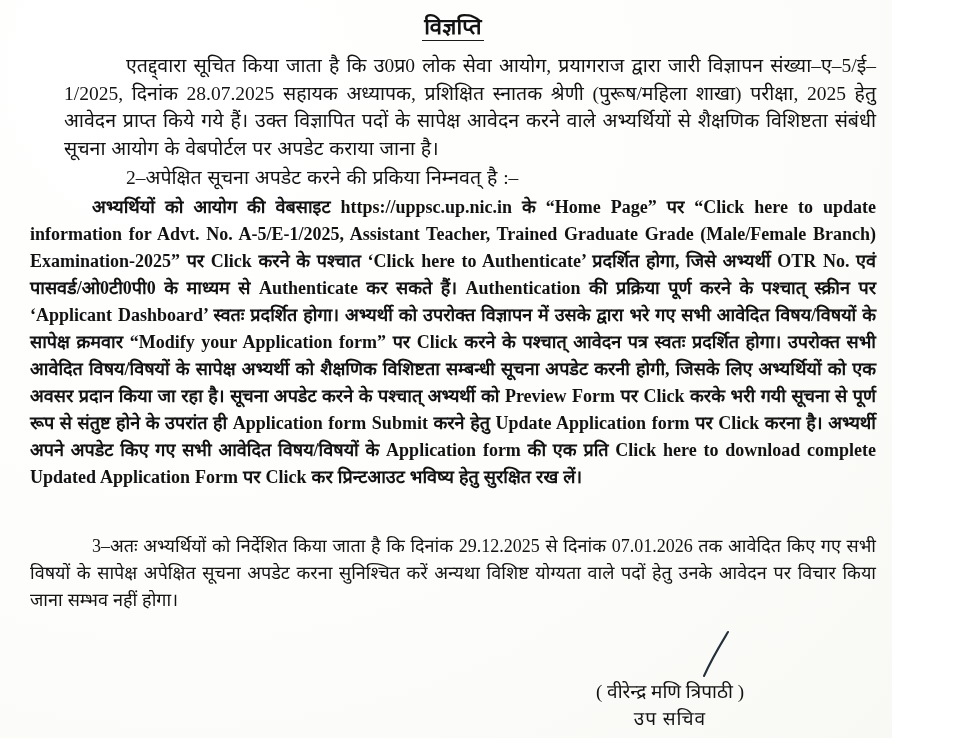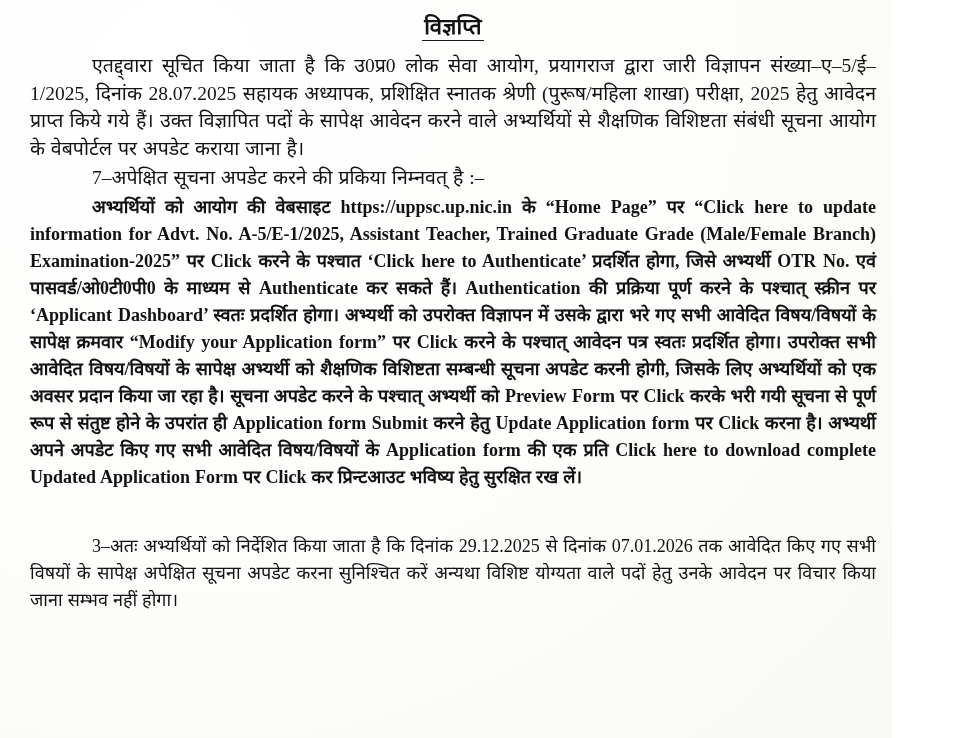--- a/index.html
+++ b/index.html
@@ -46,21 +46,21 @@
     margin: 0 0 2px 0;
     font-size: 19.5px;
     line-height: 27.5px;
     word-spacing: 1px;
   }
   .para.indent {
     text-indent: 62px;
   }
 
   
-  .block-a .para { font-size: 19.5px; line-height: 27.5px; }
+  .block-a .para { font-size: 19.5px; line-height: 27.5px; margin-left: 34px; }
 
   
   .block-b .para {
     font-size: 18px;
     line-height: 27px;
     word-spacing: 0.5px;
     font-weight: bold;
   }
 
   .block-c .para {
@@ -102,25 +102,34 @@
 
 <div class="page">
 
   <div class="doc-title">
     <span>विज्ञप्ति</span>
   </div>
 
   <div class="block-a">
     <p class="para indent">एतद्द्वारा सूचित किया जाता है कि उ0प्र0 लोक सेवा आयोग, प्रयागराज द्वारा जारी विज्ञापन संख्या–ए–5/ई–1/2025, दिनांक 28.07.2025 सहायक अध्यापक, प्रशिक्षित स्नातक श्रेणी (पुरूष/महिला शाखा) परीक्षा, 2025 हेतु आवेदन प्राप्त किये गये हैं। उक्त विज्ञापित पदों के सापेक्ष आवेदन करने वाले अभ्यर्थियों से शैक्षणिक विशिष्टता संबंधी सूचना आयोग के वेबपोर्टल पर अपडेट कराया जाना है।</p>
 
-    <p class="para indent">7–अपेक्षित सूचना अपडेट करने की प्रकिया निम्नवत् है :–</p>
+    <p class="para indent">2–अपेक्षित सूचना अपडेट करने की प्रकिया निम्नवत् है :–</p>
   </div>
 
   <div class="block-b">
     <p class="para indent">अभ्यर्थियों को आयोग की वेबसाइट https://uppsc.up.nic.in के “Home Page” पर “Click here to update information for Advt. No. A-5/E-1/2025, Assistant Teacher, Trained Graduate Grade (Male/Female Branch) Examination-2025” पर Click करने के पश्चात ‘Click here to Authenticate’ प्रदर्शित होगा, जिसे अभ्यर्थी OTR No. एवं पासवर्ड/ओ0टी0पी0 के माध्यम से Authenticate कर सकते हैं। Authentication की प्रक्रिया पूर्ण करने के पश्चात् स्क्रीन पर ‘Applicant Dashboard’ स्वतः प्रदर्शित होगा। अभ्यर्थी को उपरोक्त विज्ञापन में उसके द्वारा भरे गए सभी आवेदित विषय/विषयों के सापेक्ष क्रमवार “Modify your Application form” पर Click करने के पश्चात् आवेदन पत्र स्वतः प्रदर्शित होगा। उपरोक्त सभी आवेदित विषय/विषयों के सापेक्ष अभ्यर्थी को शैक्षणिक विशिष्टता सम्बन्धी सूचना अपडेट करनी होगी, जिसके लिए अभ्यर्थियों को एक अवसर प्रदान किया जा रहा है। सूचना अपडेट करने के पश्चात् अभ्यर्थी को Preview Form पर Click करके भरी गयी सूचना से पूर्ण रूप से संतुष्ट होने के उपरांत ही Application form Submit करने हेतु Update Application form पर Click करना है। अभ्यर्थी अपने अपडेट किए गए सभी आवेदित विषय/विषयों के Application form की एक प्रति Click here to download complete Updated Application Form पर Click कर प्रिन्टआउट भविष्य हेतु सुरक्षित रख लें।</p>
   </div>
 
   <div class="block-c">
     <p class="para indent">3–अतः अभ्यर्थियों को निर्देशित किया जाता है कि दिनांक 29.12.2025 से दिनांक 07.01.2026 तक आवेदित किए गए सभी विषयों के सापेक्ष अपेक्षित सूचना अपडेट करना सुनिश्चित करें अन्यथा विशिष्ट योग्यता वाले पदों हेतु उनके आवेदन पर विचार किया जाना सम्भव नहीं होगा।</p>
   </div>
 
+  <div class="signature-block">
+    <div class="sign-stroke">
+      <svg width="60" height="50" viewBox="0 0 60 50" aria-hidden="true">
+        <path d="M46 2 C 40 12, 30 28, 22 46" stroke="#24303a" stroke-width="2.1" fill="none" stroke-linecap="round"></path>
+      </svg>
+    </div>
+    <div class="sign-name">( वीरेन्द्र मणि त्रिपाठी )</div>
+    <div class="sign-designation">उप सचिव</div>
+  </div>
 
 </div>
 
 </body></html>

